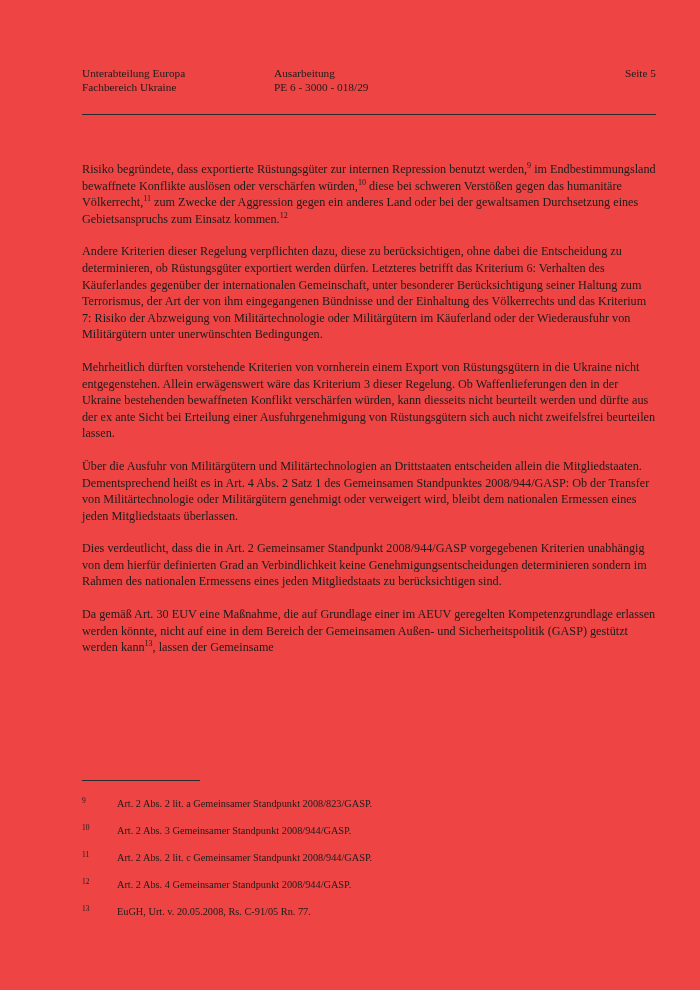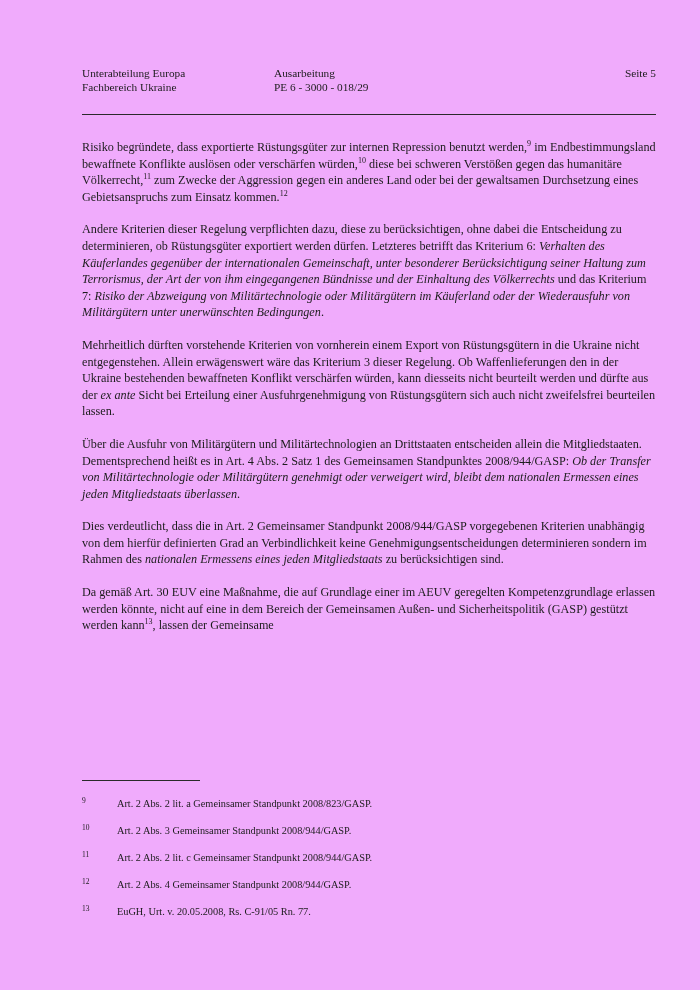--- a/index.html
+++ b/index.html
@@ -9,42 +9,42 @@
     font-family: "Liberation Serif", "DejaVu Serif", serif;
     color: #1c1c1c;
     -webkit-font-smoothing: antialiased;
   }
   .page {
     position: relative;
     width: 700px; height: 990px;
     box-sizing: border-box;
     padding: 66px 44px 0 82px;
     overflow: hidden;
-    background: #f0abfc;
+    background: #ef4444;
   }
   .doc-header {
     display: grid;
     grid-template-columns: 192px 1fr auto;
     font-size: 11.3px;
     line-height: 14px;
   }
   .h-right { text-align: left; }
   .header-rule {
     border: none;
     border-top: 1px solid #2a2a2a;
     margin: 20px 0 0 0;
   }
   .doc-body {
-    margin-top: 24px;
+    margin-top: 46px;
     font-size: 12.2px;
     line-height: 16.6px;
     text-align: left;
   }
   .para { margin: 0 0 16px 0; }
-  .it { font-style: italic; }
+  .it { }
   sup.fnref {
     font-size: 8px;
     line-height: 0;
     vertical-align: super;
   }
   .heading { display: flex; margin: 0 0 16px 0; }
   .h-num { flex: 0 0 38px; }
   .h-text { flex: 1; }
   .footnote-area {
     position: absolute;

